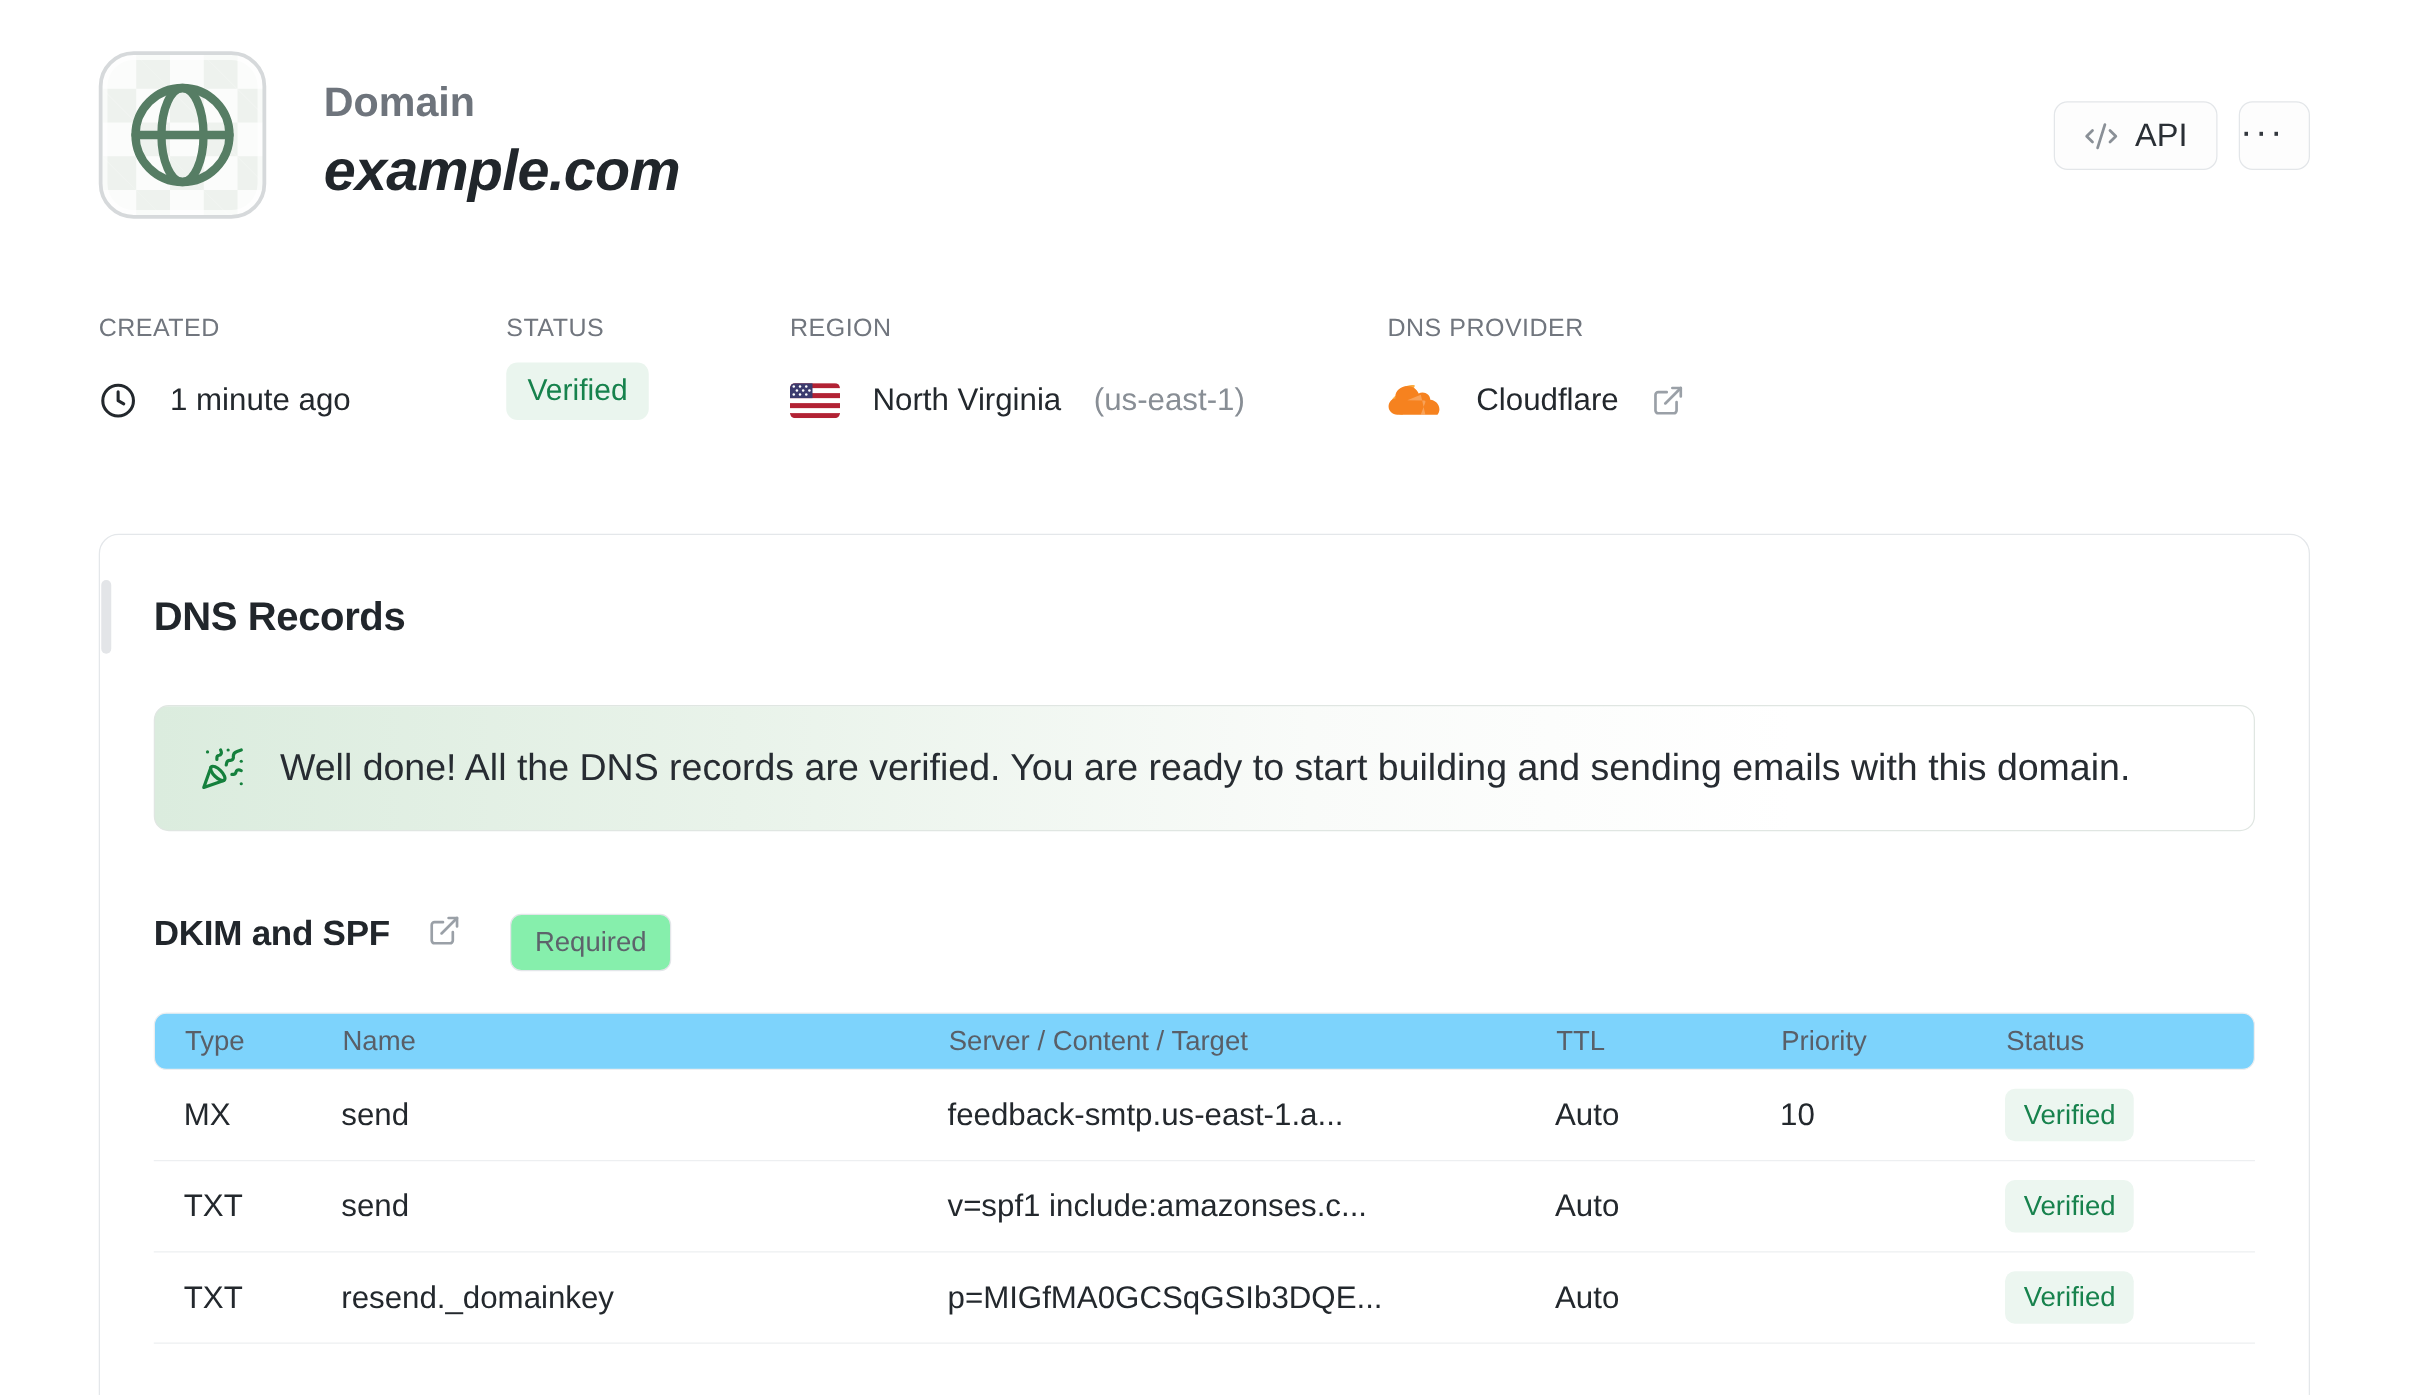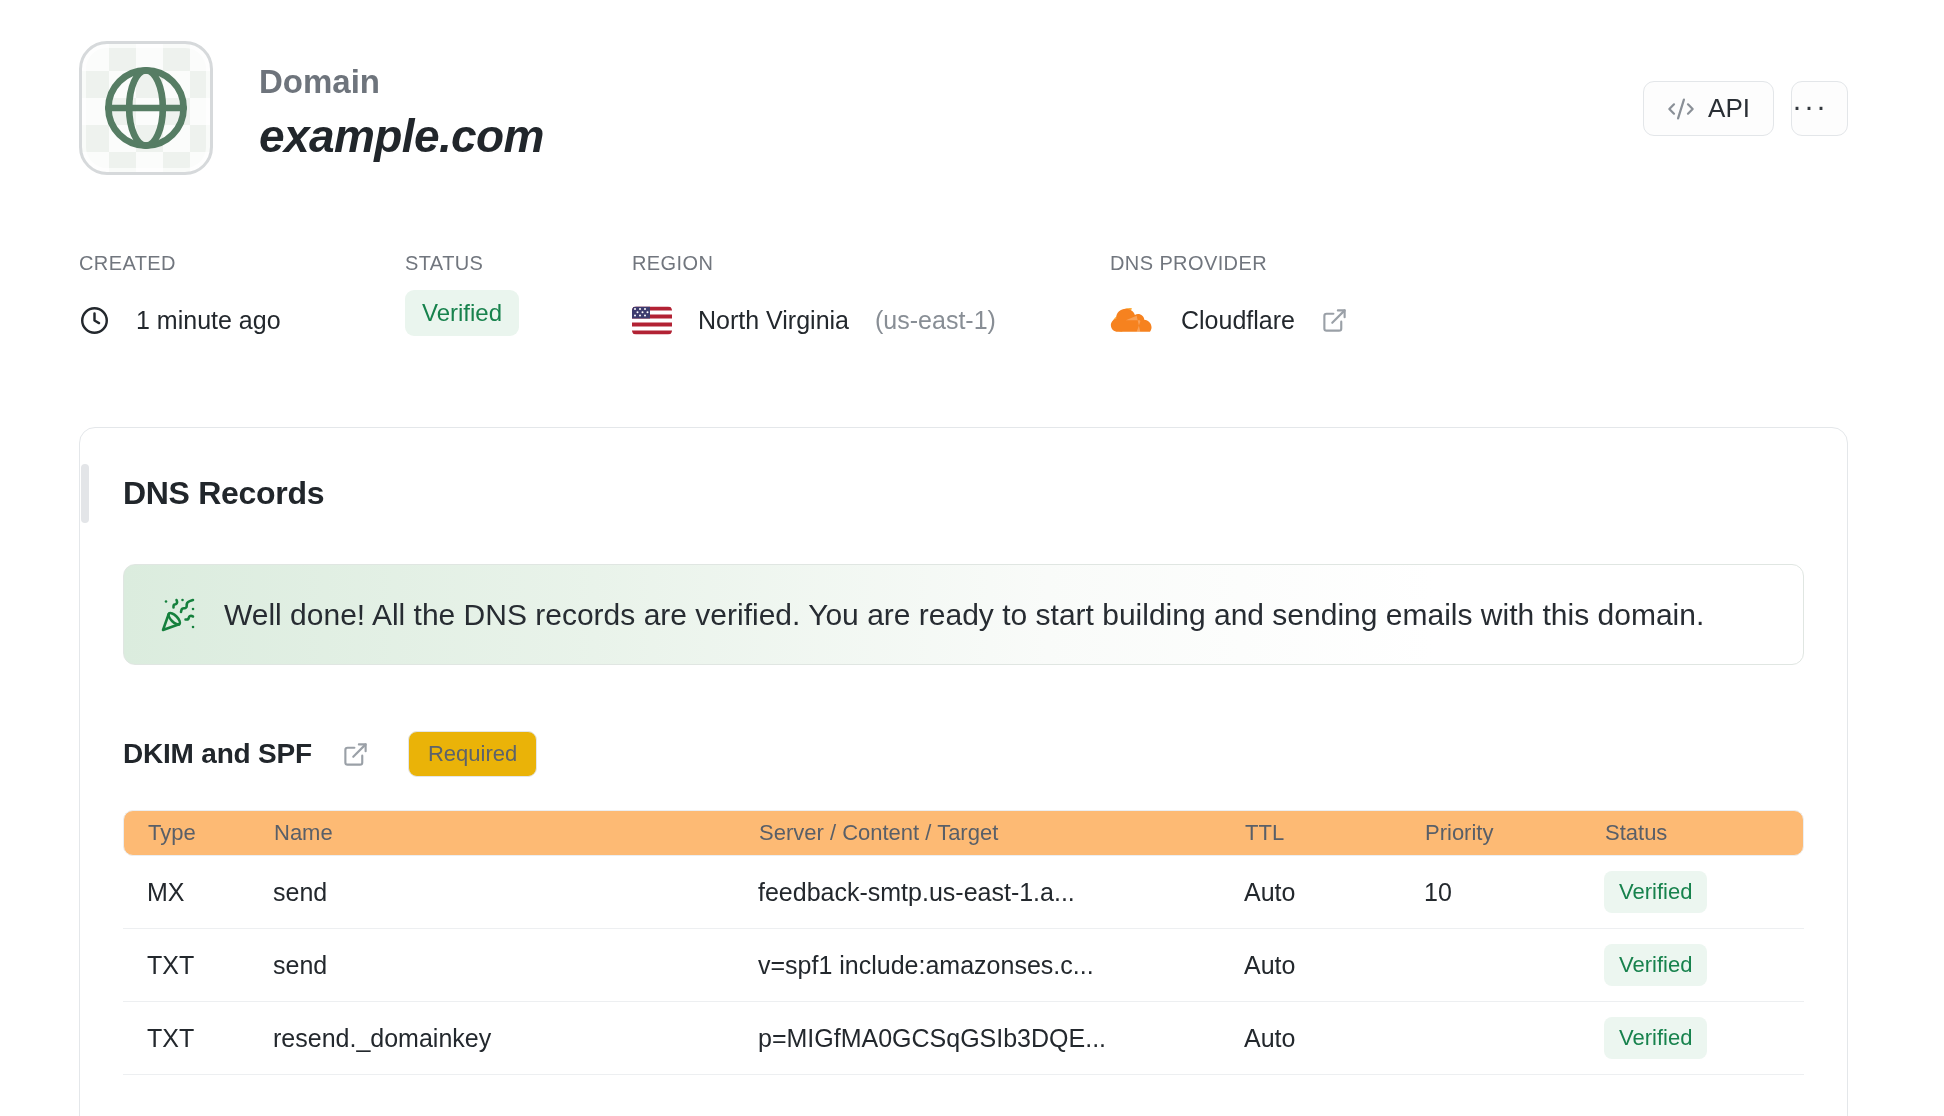--- a/index.html
+++ b/index.html
@@ -55,35 +55,35 @@
   .card-inner { padding:0 43px; }
   .section-heading { font-size:32px; font-weight:700; color:#21262b; margin-top:47px; letter-spacing:-0.3px; }
 
   .banner {
     margin-top:52px; height:101px; border-radius:12px; border:1.5px solid #e0e6e2;
     background:linear-gradient(to right,#dbecde 0%,#e9f3ea 28%,#f9fbf9 55%,#ffffff 78%);
     display:flex; align-items:center; padding:0 36px; gap:28px;
   }
   .banner-text { font-size:30px; color:#272c32; }
 
-  .subsection { margin-top:66px; display:flex; align-items:center; gap:30px; }
+  .subsection { margin-top:66px; display:flex; gap:30px; }
   .subsection-title { font-size:28px; font-weight:700; color:#21262b; letter-spacing:-0.2px; }
   .badge-required {
     margin-left:9px; border:1.5px solid #e3e6e9; border-radius:9px;
-    padding:9px 19px; font-size:22px; color:#5d636b; background:#eab308;
+    padding:9px 19px; font-size:22px; color:#5d636b; background:#86efac;
   }
 
   
   .dns-table { margin-top:33px; }
   .thead, .trow {
     display:grid; grid-template-columns:126px 485px 486px 180px 180px 1fr;
     align-items:center; padding-left:24px;
   }
   .thead {
-    height:46px; background:#fdba74; border:1px solid #eceef0; border-radius:10px;
+    height:46px; background:#7dd3fc; border:1px solid #eceef0; border-radius:10px;
     font-size:22px; font-weight:500; color:#595f68;
   }
   .trow { height:73px; border-bottom:1.5px solid #edeff1; font-size:25px; color:#23282d; }
   .badge-verified {
     justify-self:start; display:inline-flex; align-items:center;
     background:#ecf6f0; color:#17824d; border-radius:8px;
     padding:8px 15px; font-size:22px;
   }
 
   svg { display:block; flex:none; }

